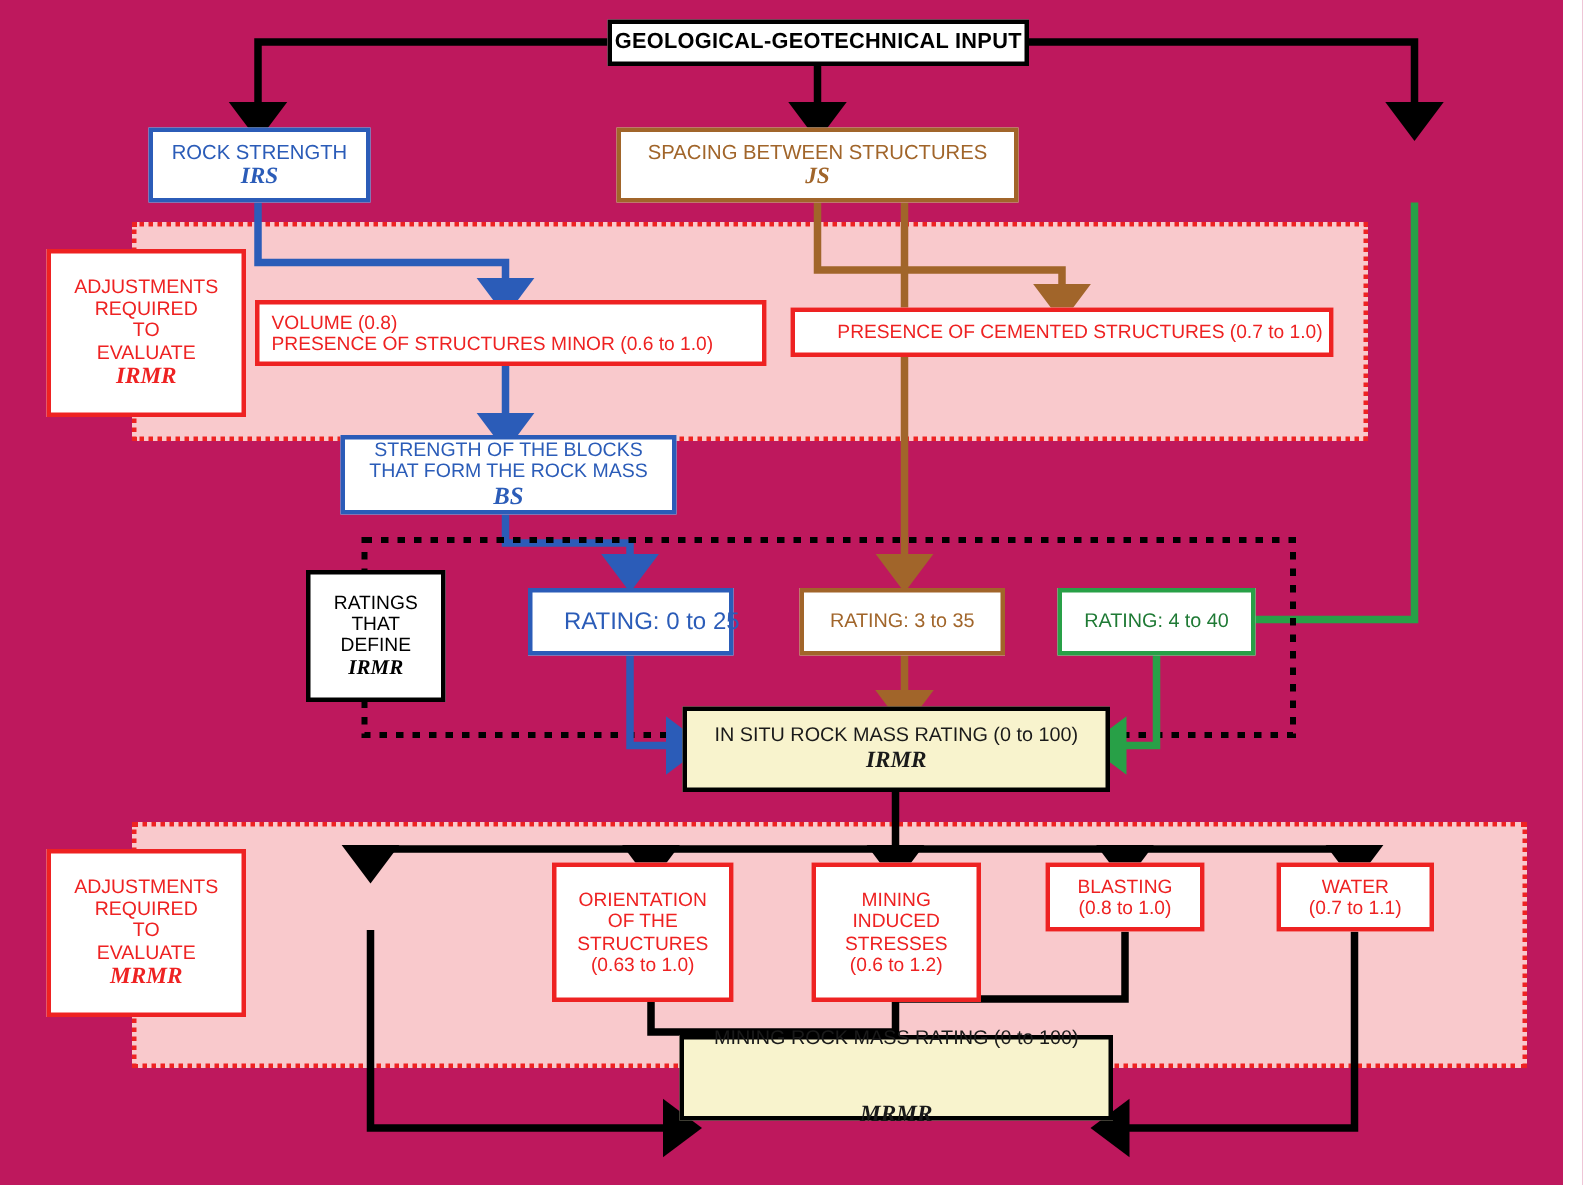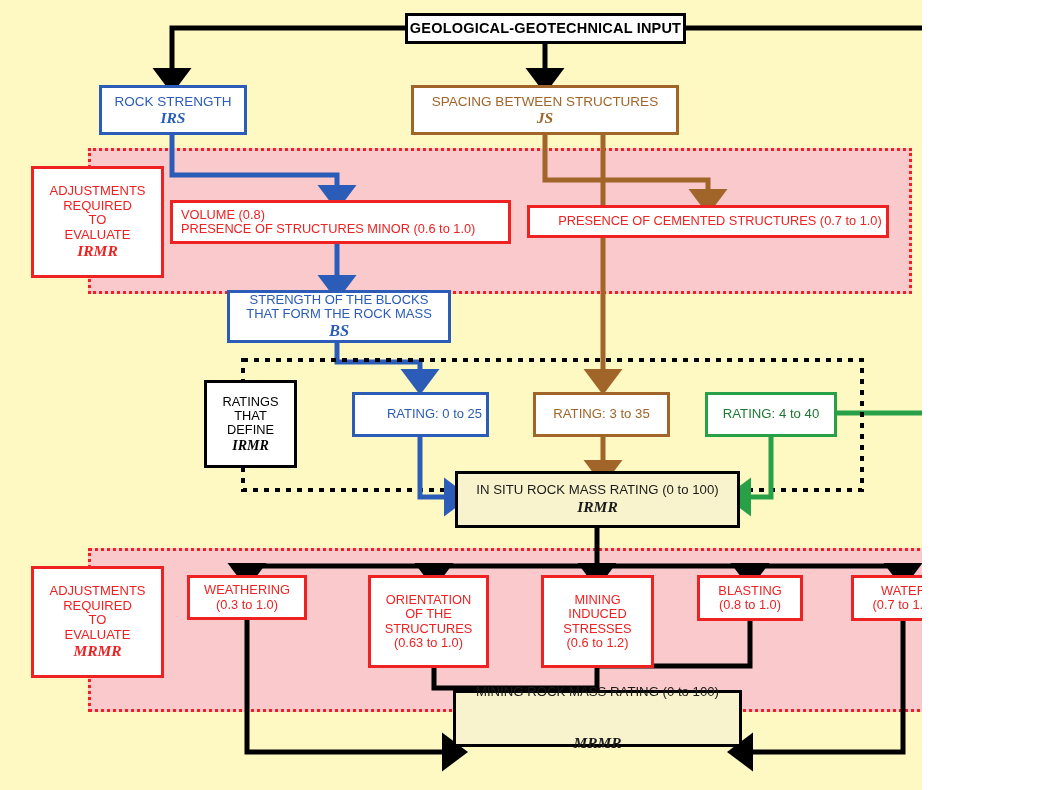--- a/index.html
+++ b/index.html
@@ -1,18 +1,18 @@
 <!DOCTYPE html>
 <html><head>
 <meta charset="utf-8">
 <title>IRMR-MRMR Flowchart</title>
 <style>
   html,body{margin:0;padding:0;background:#ffffff;}
   body{font-family:"Liberation Sans", sans-serif;}
-  #stage{position:relative;width:922px;height:790px;background:#fef9c3;overflow:hidden;}
+  #stage{position:relative;width:1042px;height:790px;background:#be185d;overflow:hidden;}
   #wires{position:absolute;left:0;top:0;width:1055px;height:790px;pointer-events:none;}
   .zone{position:absolute;background:#f9c9cc;border:3px dotted #ee2222;box-sizing:border-box;}
   .node{position:absolute;box-sizing:border-box;background:#ffffff;display:flex;
         flex-direction:column;align-items:center;justify-content:center;text-align:center;}
   .node .ln{line-height:1.12;white-space:nowrap;}
   .node .sym{font-family:"Liberation Serif", serif;font-style:italic;font-weight:bold;}
   
   .k-black{border:3px solid #000000;color:#000000;}
   .k-blue{border:3px solid #2b5cb8;color:#2b5cb8;}
   .k-brown{border:3px solid #a1652a;color:#a1652a;}
@@ -133,21 +133,21 @@
     <span class="ln sym" style="font-size:16.5px;">BS</span>
   </div>
 
   <div class="node k-black" style="left:204px; top:380px; width:93px; height:88px; font-size:12.8px;">
     <span class="ln">RATINGS</span>
     <span class="ln">THAT</span>
     <span class="ln">DEFINE</span>
     <span class="ln sym" style="font-size:14px;">IRMR</span>
   </div>
 
-  <div class="node k-blue" style="left:352px; top:392px; width:137px; height:45px; font-size:13px;padding-left:28px;">
+  <div class="node k-blue" style="left:352px; top:392px; width:137px; height:45px; font-size:16px;padding-left:28px;">
     <span class="ln">RATING:  0 to 25</span>
   </div>
 
   <div class="node k-brown" style="left:533px; top:392px; width:137px; height:45px; font-size:13.2px;">
     <span class="ln">RATING:  3 to 35</span>
   </div>
 
   <div class="node k-green" style="left:705px; top:392px; width:132px; height:45px; font-size:13.2px;">
     <span class="ln">RATING:  4 to 40</span>
   </div>
@@ -158,24 +158,20 @@
   </div>
 
   <div class="node k-red" style="left:31px; top:566px; width:133px; height:112px; font-size:13px;">
     <span class="ln">ADJUSTMENTS</span>
     <span class="ln">REQUIRED</span>
     <span class="ln">TO</span>
     <span class="ln">EVALUATE</span>
     <span class="ln sym" style="font-size:15.5px;">MRMR</span>
   </div>
 
-  <div class="node k-red" style="left:187px; top:575px; width:120px; height:45px; font-size:12.8px;">
-    <span class="ln">WEATHERING</span>
-    <span class="ln">(0.3 to 1.0)</span>
-  </div>
 
   <div class="node k-red" style="left:368px; top:575px; width:121px; height:93px; font-size:12.8px;">
     <span class="ln">ORIENTATION</span>
     <span class="ln">OF THE</span>
     <span class="ln">STRUCTURES</span>
     <span class="ln">(0.63 to 1.0)</span>
   </div>
 
   <div class="node k-red" style="left:541px; top:575px; width:113px; height:93px; font-size:12.8px;">
     <span class="ln">MINING</span>

